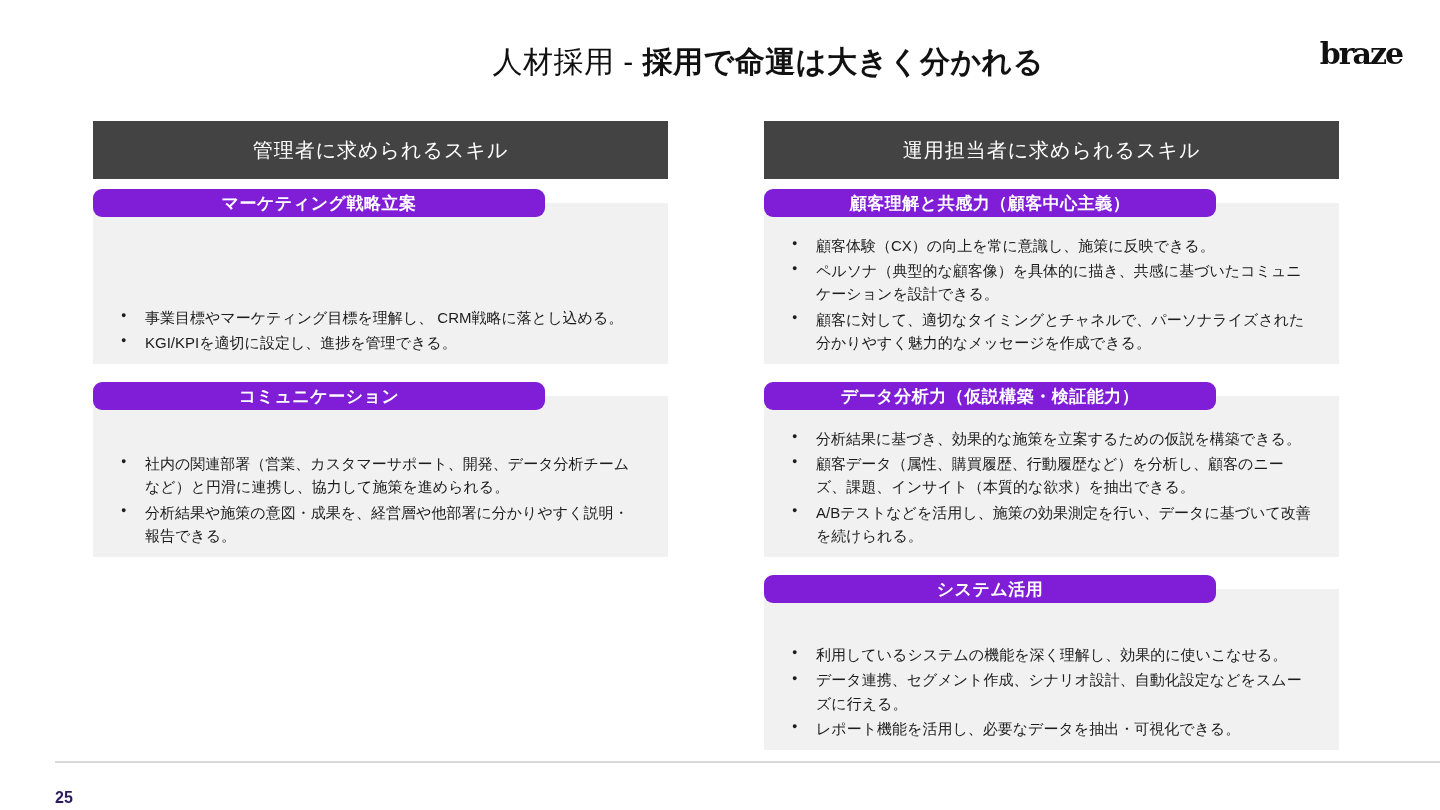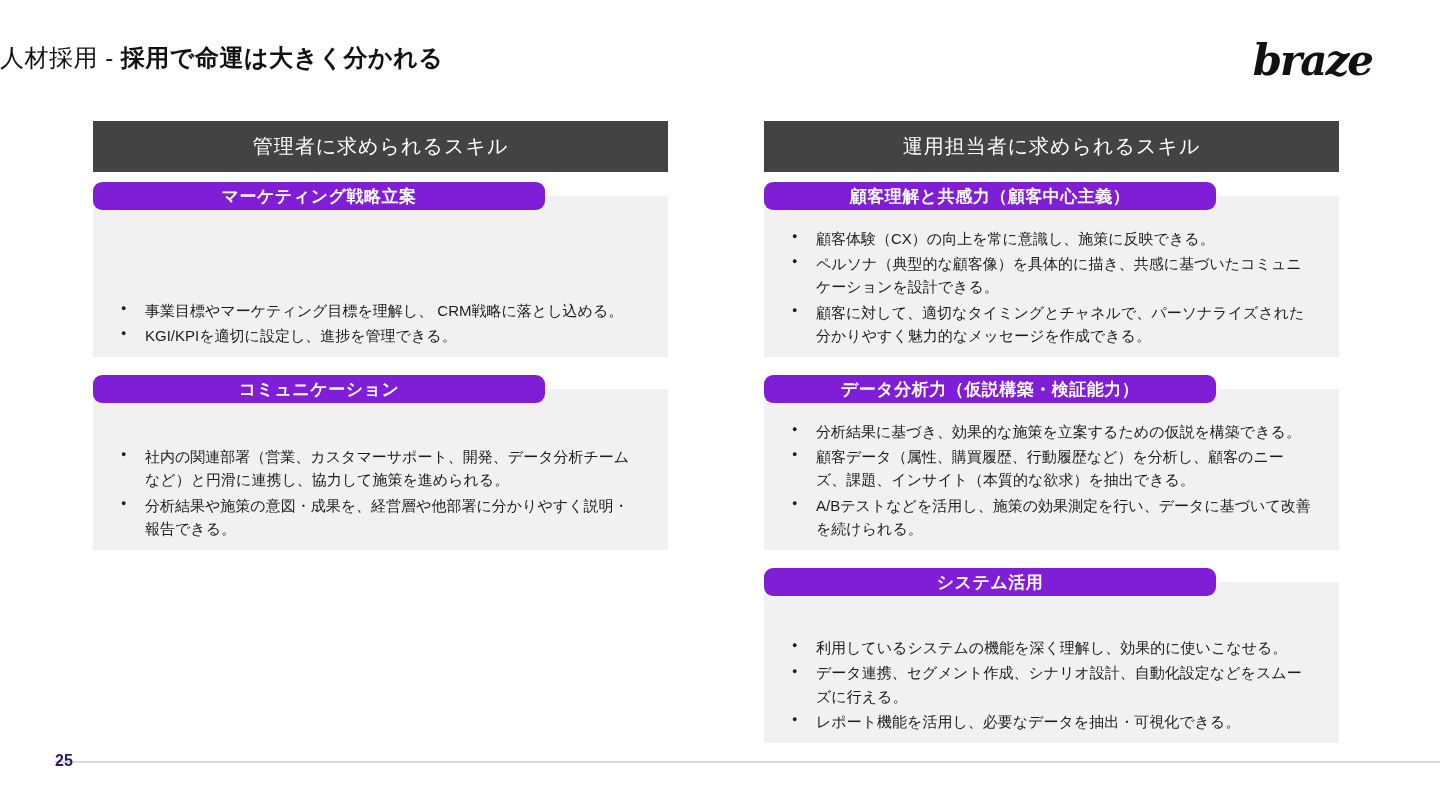--- a/index.html
+++ b/index.html
@@ -12,50 +12,49 @@
     overflow: hidden;
     color: #1c1c1c;
   }
 
   
   .page-title {
     position: absolute;
     top: 42px; left: 0;
     width: 1044px;
     margin: 0;
-    text-align: left;
-    font-size: 24px;
+    text-align: right;
+    font-size: 30px;
     font-weight: 400;
     color: #111111;
     letter-spacing: 0.5px;
   }
   .title-bold { font-weight: 900; }
 
   .logo {
     position: absolute;
-    top: 36px; right: 68px;
+    top: 36px; right: 38px;
     font-family: "DejaVu Serif", serif;
-    font-style: italic;
     font-weight: 700;
-    font-size: 42px;
+    font-size: 30px;
     letter-spacing: -2px;
     color: #111111;
   }
 
   
   .columns {
     position: absolute;
     top: 121px; left: 93px;
     display: flex;
     gap: 96px;
   }
   .column { width: 575px; }
 
   .column-header {
-    height: 51px;
+    height: 58px;
     background: var(--header-dark, #434343);
     color: #ffffff;
     font-size: 20px;
     letter-spacing: 1px;
     display: flex;
     align-items: center;
     justify-content: center;
   }
 
   .sections > .skill-section:first-child { margin-top: 10px; }
@@ -109,21 +108,21 @@
   
   .footer-line {
     position: absolute;
     left: 55px; right: 0;
     top: 761px;
     height: 2px;
     background: #D9D9D9;
   }
   .page-number {
     position: absolute;
-    left: 55px; top: 752px;
+    left: 55px; top: 789px;
     font-size: 16px;
     font-weight: 700;
     color: var(--page-num, #2D1A5E);
   }
 </style>
 </head>
 <body>
 
 <h1 class="page-title">
   <span class="title-regular">人材採用 - </span><span class="title-bold">採用で命運は大きく分かれる</span>

